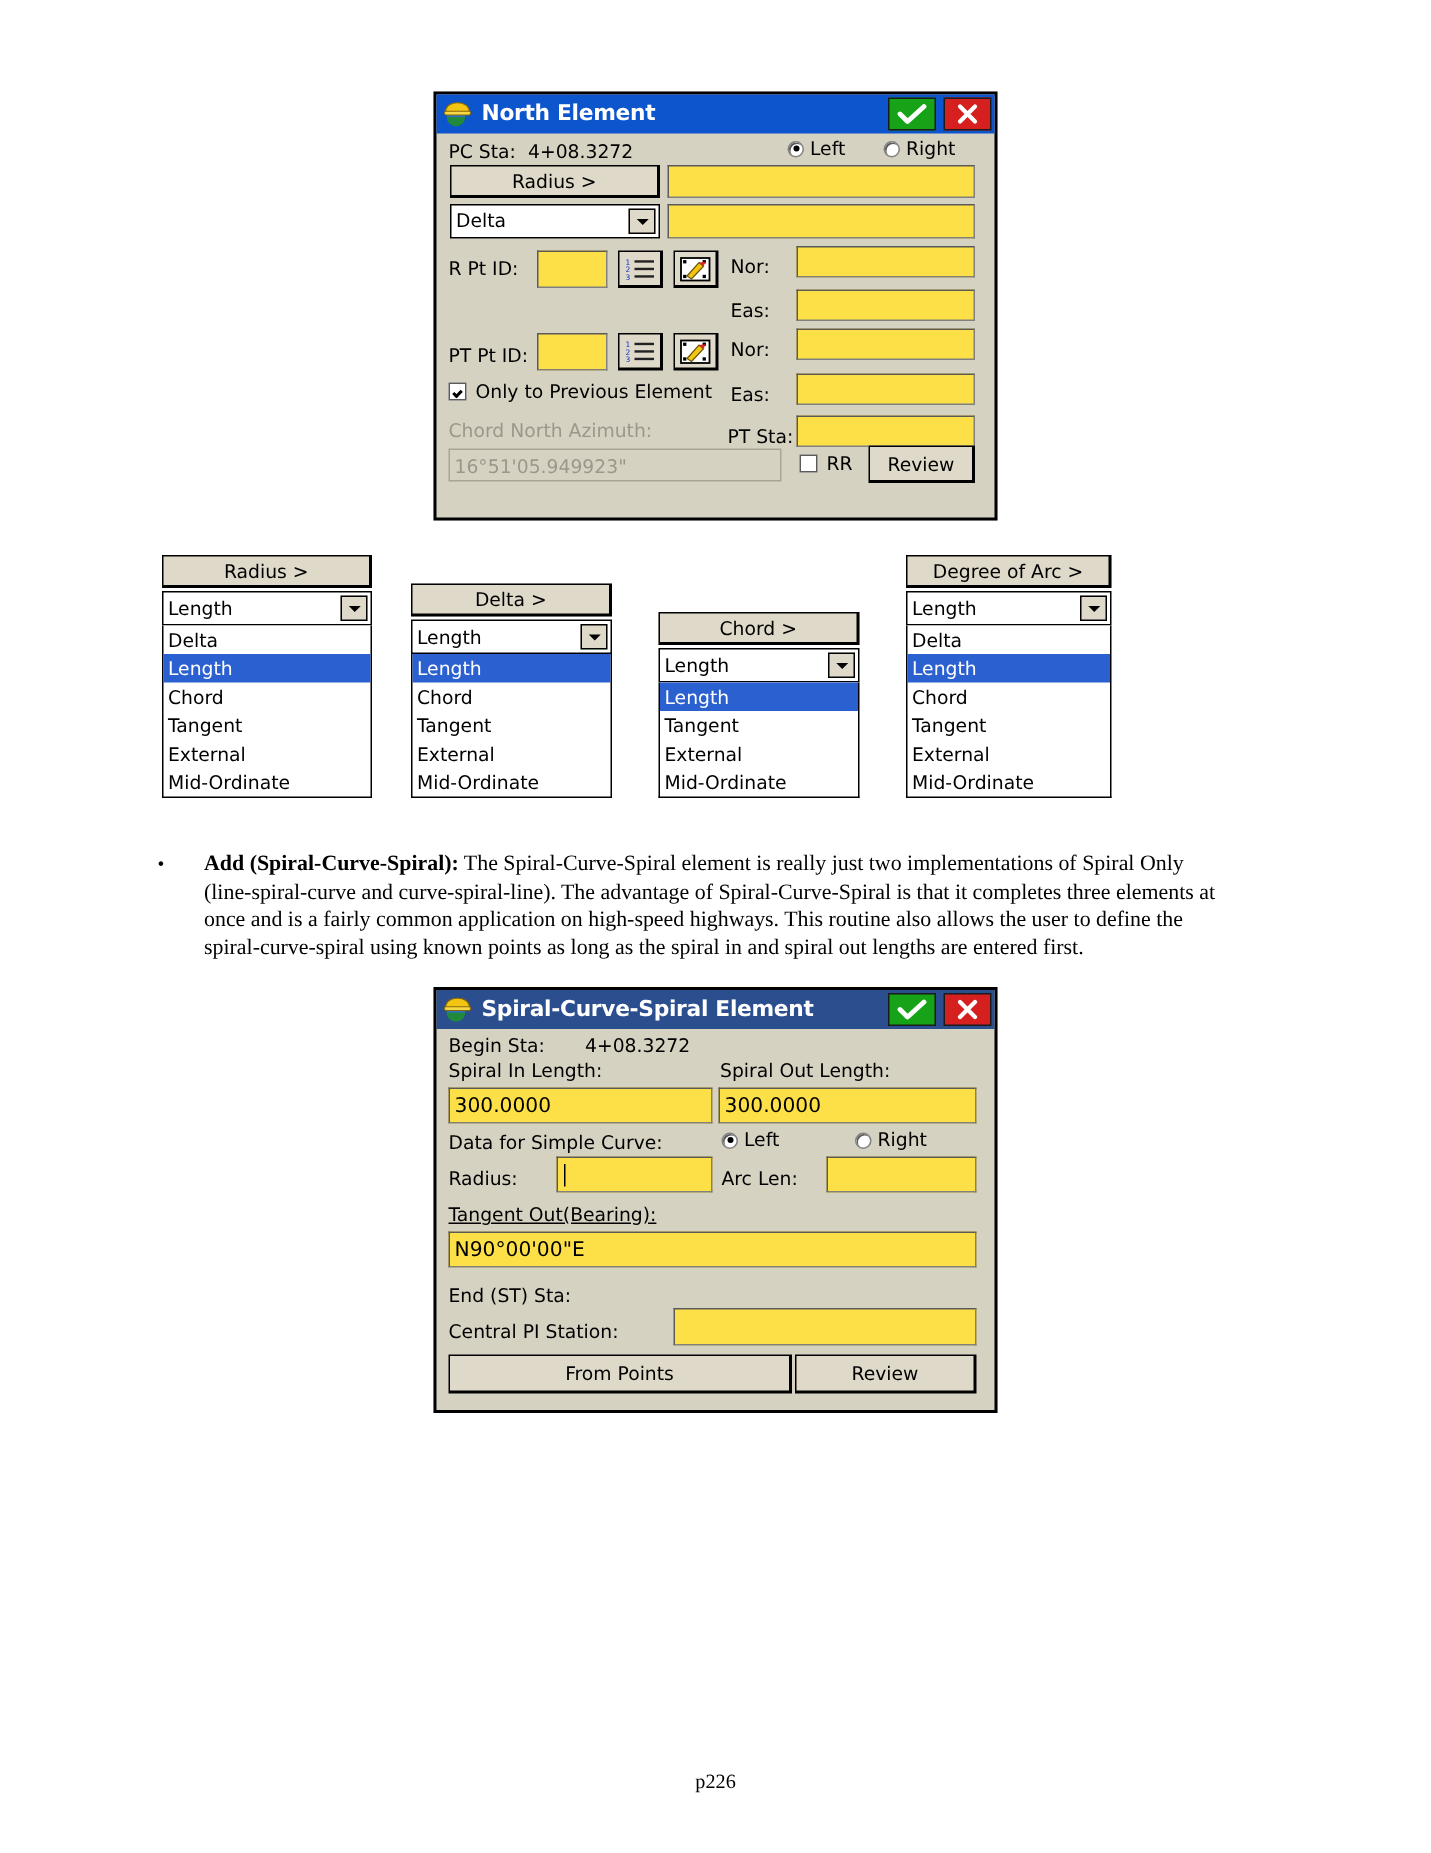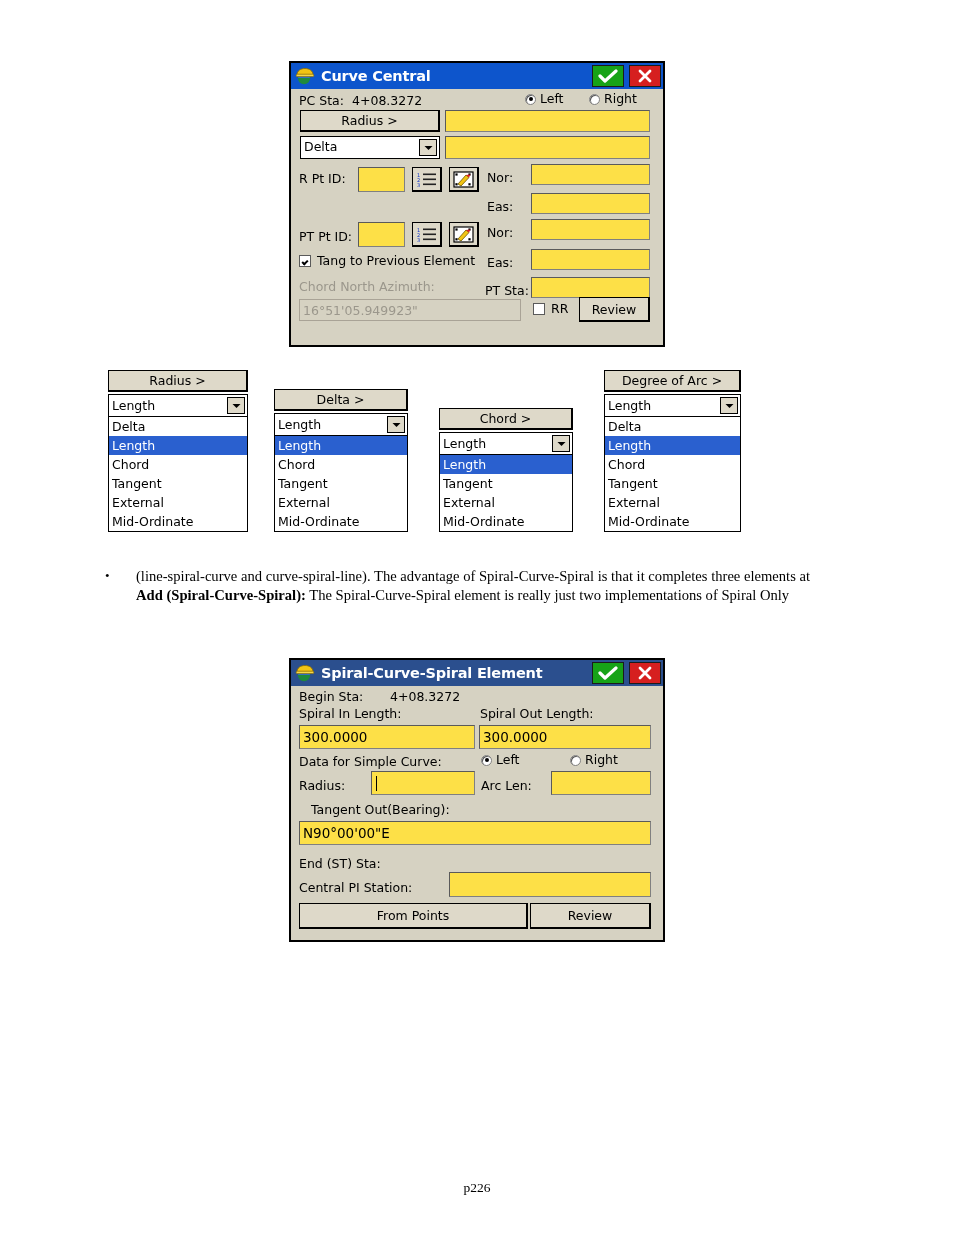--- a/index.html
+++ b/index.html
@@ -155,21 +155,21 @@
   <div class="dlg" style="left:289px;top:61px;width:376px;height:286px;">
     <div class="dlg-title">
       <span class="hat-icon">
         <svg width="20" height="18" viewBox="0 0 20 18">
           <circle cx="9" cy="11" r="6.2" fill="#1f8a3c"></circle>
           <path d="M3 11a6.2 6.2 0 0 1 12 0z" fill="#2f6fd0"></path>
           <path d="M2 8 C2 3.5 6 1.5 10 1.5 C14 1.5 18 3.5 18 8 z" fill="#f2c413" stroke="#8a6a00" stroke-width="0.8"></path>
           <rect x="1.2" y="7.2" width="17.6" height="2.4" rx="1.2" fill="#f5d84a" stroke="#8a6a00" stroke-width="0.7"></rect>
         </svg>
       </span>
-      <span class="ttl-text">Curve Central</span>
+      <span class="ttl-text">North Element</span>
       <span class="ttl-spacer"></span>
       <span class="ok-btn">
         <svg width="20" height="14" viewBox="0 0 20 14">
             <path d="M2 7 L7 12 L18 2" stroke="#fff" stroke-width="3.2" fill="none" stroke-linecap="round" stroke-linejoin="round"></path>
           </svg>
       </span>
       <span class="x-btn">
         <svg width="16" height="14" viewBox="0 0 16 14">
             <path d="M3 2 L13 12 M13 2 L3 12" stroke="#fff" stroke-width="2.8" stroke-linecap="round"></path>
           </svg>
@@ -254,21 +254,21 @@
           <path d="M13 4 L16 6.5 L17.5 3.5 z" fill="#d22"></path>
         </svg>
       </div>
       <div style="position:absolute;left:196px;top:138px;" class="lbl">Nor:</div>
       <div class="fld" style="position:absolute;left:240px;top:130px;width:119px;height:21px;"></div>
       <div style="position:absolute;left:196px;top:168px;" class="lbl">Eas:</div>
       <div class="fld" style="position:absolute;left:240px;top:160px;width:119px;height:21px;"></div>
 
       <div style="position:absolute;left:8px;top:166px;display:flex;align-items:center;gap:6px;">
         <span class="chk on"></span>
-        <span class="lbl">Tang to Previous Element</span>
+        <span class="lbl">Only to Previous Element</span>
       </div>
 
       <div style="position:absolute;left:194px;top:196px;" class="lbl">PT Sta:</div>
       <div class="fld" style="position:absolute;left:240px;top:188px;width:119px;height:21px;"></div>
 
       <div style="position:absolute;left:8px;top:192px;" class="lbl dis">Chord North Azimuth:</div>
       <div class="fld dis" style="position:absolute;left:8px;top:210px;width:222px;height:22px;">16°51'05.949923"</div>
 
       <div style="position:absolute;left:242px;top:214px;display:flex;align-items:center;gap:6px;">
         <span class="chk"></span>
@@ -350,24 +350,26 @@
       <div class="it sel">Length</div>
       <div class="it">Chord</div>
       <div class="it">Tangent</div>
       <div class="it">External</div>
       <div class="it">Mid-Ordinate</div>
     </div>
   </div>
 
   <div class="bullet" style="left:105px;top:567px;">•</div>
   <div class="para" style="left:136px;top:567px;width:700px;">
-    <div style="white-space:nowrap;">(line-spiral-curve and curve-spiral-line).  The advantage of Spiral-Curve-Spiral is that it completes three elements at</div>
     <div style="white-space:nowrap;">
       <b>Add (Spiral-Curve-Spiral):</b><span> The Spiral-Curve-Spiral element is really just two implementations of Spiral Only</span>
     </div>
+    <div style="white-space:nowrap;">(line-spiral-curve and curve-spiral-line).  The advantage of Spiral-Curve-Spiral is that it completes three elements at</div>
+    <div style="white-space:nowrap;">once and is a fairly common application on high-speed highways. This routine also allows the user to define the</div>
+    <div style="white-space:nowrap;">spiral-curve-spiral using known points as long as the spiral in and spiral out lengths are entered first.</div>
   </div>
 
   <div class="dlg" style="left:289px;top:658px;width:376px;height:284px;">
     <div class="dlg-title" style="background:#2b4f8e;">
       <span class="hat-icon">
         <svg width="20" height="18" viewBox="0 0 20 18">
           <circle cx="9" cy="11" r="6.2" fill="#1f8a3c"></circle>
           <path d="M3 11a6.2 6.2 0 0 1 12 0z" fill="#2f6fd0"></path>
           <path d="M2 8 C2 3.5 6 1.5 10 1.5 C14 1.5 18 3.5 18 8 z" fill="#f2c413" stroke="#8a6a00" stroke-width="0.8"></path>
           <rect x="1.2" y="7.2" width="17.6" height="2.4" rx="1.2" fill="#f5d84a" stroke="#8a6a00" stroke-width="0.7"></rect>
@@ -409,21 +411,21 @@
       </div>
 
       <div style="position:absolute;left:8px;top:94px;" class="lbl">Radius:</div>
       <div class="fld" style="position:absolute;left:80px;top:85px;width:104px;height:24px;">
         <span style="display:inline-block;width:1px;height:15px;background:#000;margin-left:1px;"></span>
         <span></span>
       </div>
       <div style="position:absolute;left:190px;top:94px;" class="lbl">Arc Len:</div>
       <div class="fld" style="position:absolute;left:260px;top:85px;width:100px;height:24px;"></div>
 
-      <div style="position:absolute;left:20px;top:118px;" class="lbl">Tangent Out(Bearing):</div>
+      <div style="position:absolute;left:8px;top:118px;text-decoration:underline;" class="lbl">Tangent Out(Bearing):</div>
       <div class="fld" style="position:absolute;left:8px;top:135px;width:352px;height:24px;font-size:13.5px;">N90°00'00"E</div>
 
       <div style="position:absolute;left:8px;top:172px;" class="lbl">End (ST) Sta:</div>
       <div class="fld" style="position:absolute;left:160px;top:163px;width:200px;height:0px;border:none;background:none;"></div>
 
       <div style="position:absolute;left:8px;top:196px;" class="lbl">Central PI Station:</div>
       <div class="fld" style="position:absolute;left:158px;top:186px;width:202px;height:25px;"></div>
 
       <div class="btn3d" style="position:absolute;left:8px;top:217px;width:229px;height:26px;">From Points</div>
       <div class="btn3d" style="position:absolute;left:239px;top:217px;width:121px;height:26px;">Review</div>

